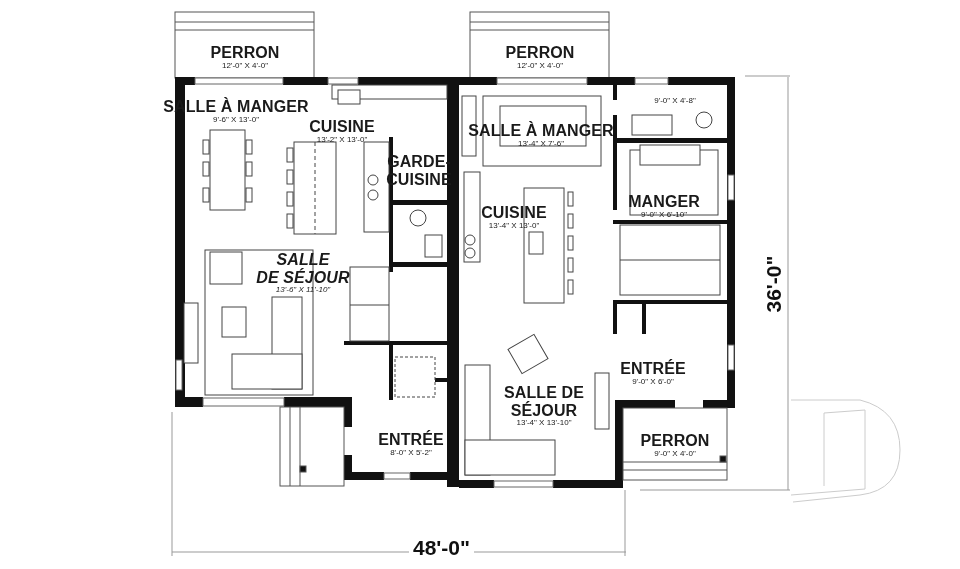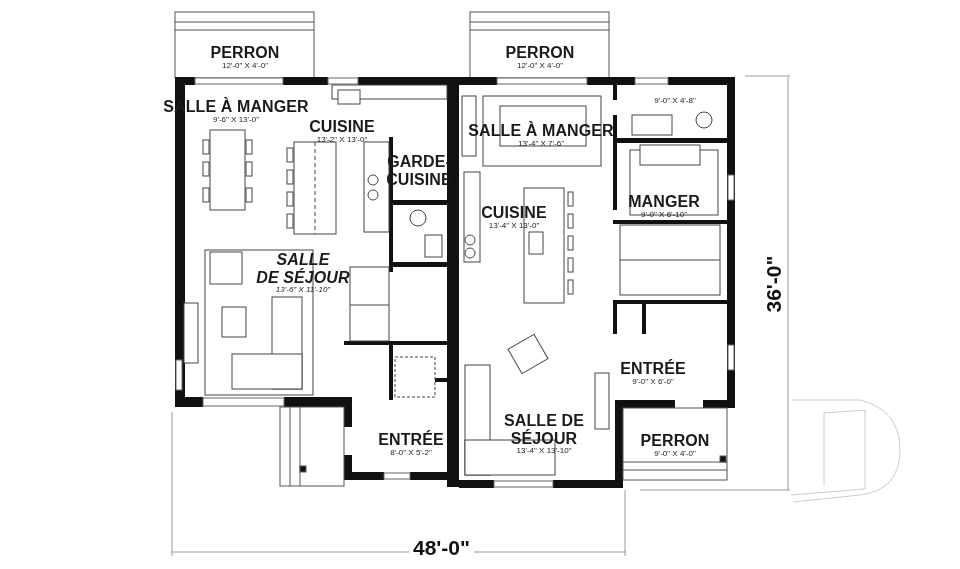--- a/index.html
+++ b/index.html
@@ -228,21 +228,21 @@
   <div class="d">9'-0" X 6'-10"</div>
 </div>
 <div class="lbl" style="left:514px;top:204px;">
   <div class="n">CUISINE</div>
   <div class="d">13'-4" X 13'-0"</div>
 </div>
 <div class="lbl" style="left:653px;top:360px;">
   <div class="n">ENTRÉE</div>
   <div class="d">9'-0" X 6'-0"</div>
 </div>
-<div class="lbl" style="left:544px;top:412px;">
+<div class="lbl" style="left:544px;top:384px;">
   <div class="n">SALLE DE</div>
   <div class="n">SÉJOUR</div>
   <div class="d">13'-4" X 13'-10"</div>
 </div>
 <div class="lbl" style="left:675px;top:432px;">
   <div class="n">PERRON</div>
   <div class="d">9'-0" X 4'-0"</div>
 </div>
 
 <div class="dim" style="left:409px;top:536px;">48'-0"</div>

